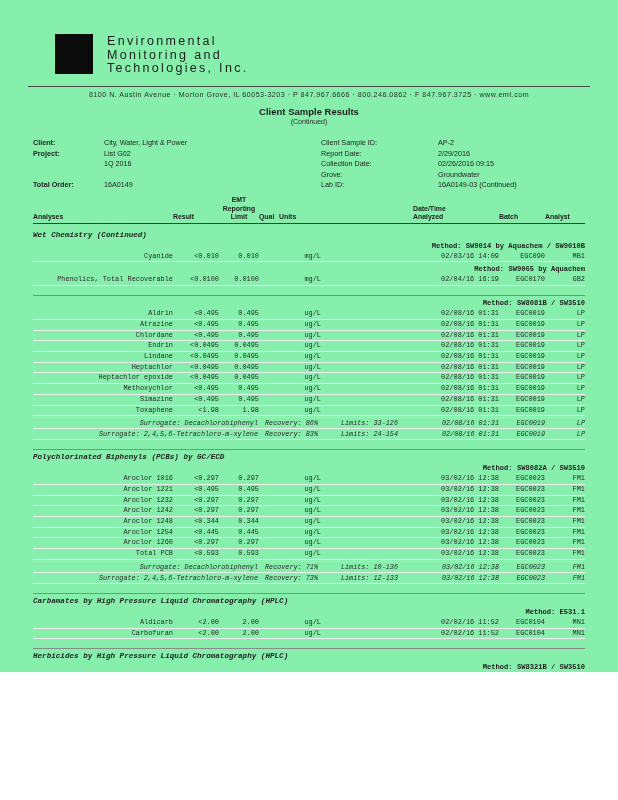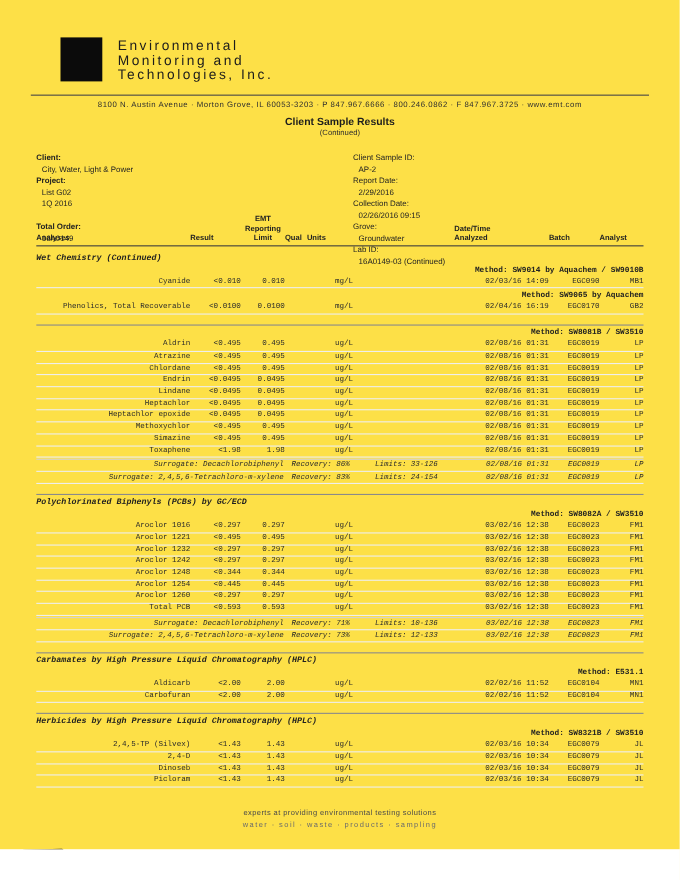--- a/index.html
+++ b/index.html
@@ -3,22 +3,22 @@
 <meta charset="utf-8">
 <style>
   * { box-sizing: border-box; margin: 0; padding: 0; }
   html, body { background: #ffffff; }
   body {
     width: 618px; height: 800px;
     font-family: "Liberation Sans", sans-serif;
     color: #222;
   }
   .page {
-    position: relative; width: 618px; height: 772px;
-    background: #fde047; overflow: hidden;
+    position: relative; width: 618px; height: 672px;
+    background: #86efac; overflow: hidden;
   }
 
   
   .header { position: absolute; top: 34px; left: 55px; display: flex; gap: 14px; }
   .logo { width: 38px; height: 40px; background: #0b0b0b; }
   .company {
     font-size: 12.5px; letter-spacing: 2.3px; line-height: 13.5px;
     color: #1c1c1c; padding-top: 1px;
   }
   .address {
@@ -33,21 +33,21 @@
   }
   .doc-subtitle {
     position: absolute; top: 118px; left: 0; width: 618px;
     text-align: center; font-size: 7px; color: #2c2c2c;
   }
 
   
   .info { position: absolute; top: 138px; left: 33px; width: 552px; font-size: 7.2px; }
   .info-left { position: absolute; left: 0; top: 0; }
   .info-right { position: absolute; left: 288px; top: 0; width: 264px; }
-  .irow { display: flex; line-height: 10.5px; min-height: 10.5px; white-space: nowrap; flex-direction: column; }
+  .irow { display: flex; line-height: 10.5px; min-height: 10.5px; white-space: nowrap; }
   .info-left .ilabel { width: 66px; font-weight: bold; }
   .info-right .ilabel { width: 112px; text-align: left; font-weight: normal; }
   .ivalue { margin-left: 5px; }
 
   
   .report { position: absolute; top: 196px; left: 33px; width: 552px; }
   .thead {
     display: grid;
     grid-template-columns: 140px 46px 40px 20px 42px 1fr 86px 46px 40px;
     align-items: end; font-size: 6.9px; font-weight: bold; line-height: 8.6px;

